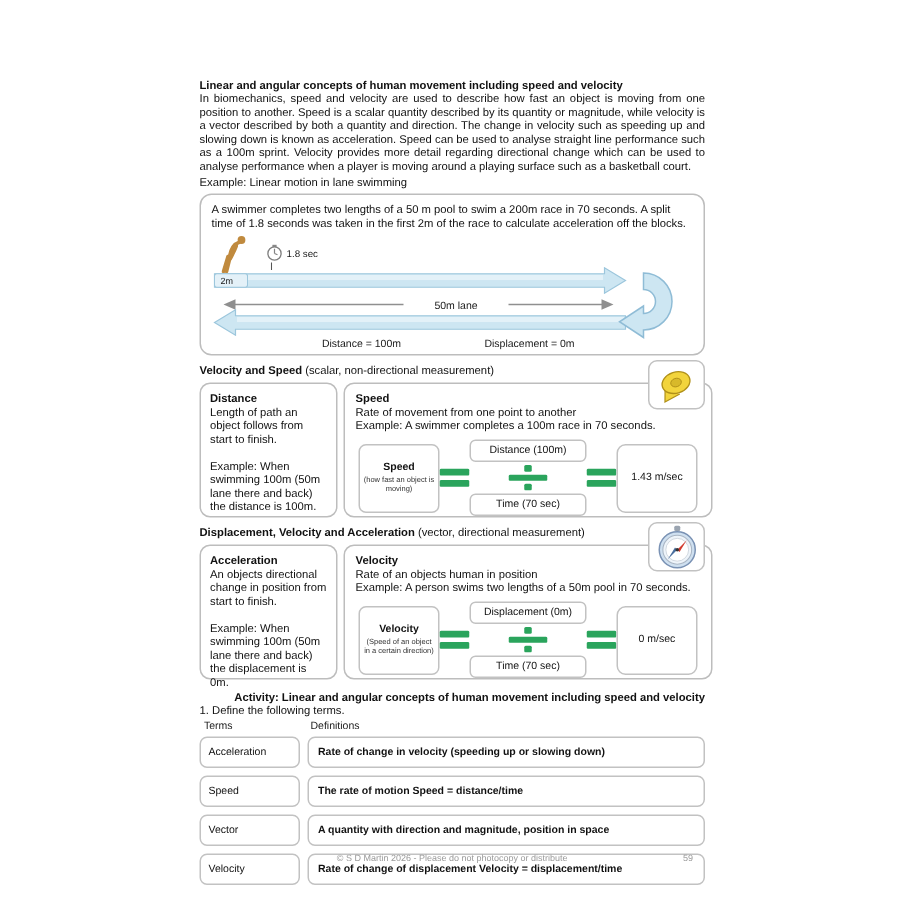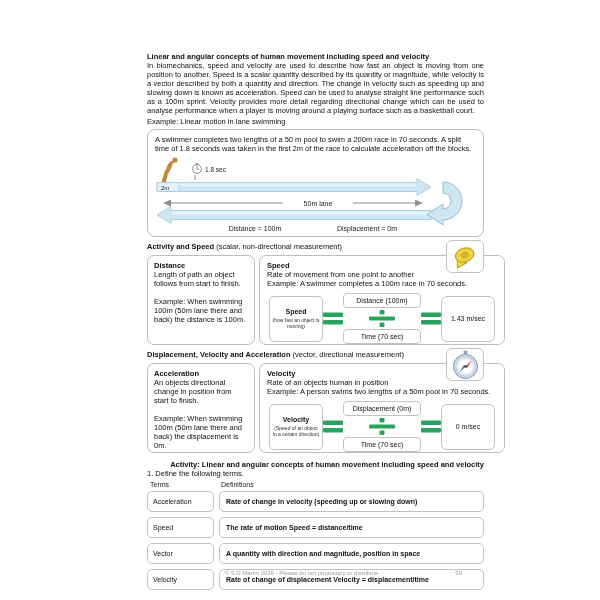--- a/index.html
+++ b/index.html
@@ -1,33 +1,33 @@
 <!DOCTYPE html>
 <html><head>
 <meta charset="utf-8">
 <style>
   * { margin:0; padding:0; box-sizing:border-box; }
   html,body { width:600px; height:600px; background:#ffffff; }
   body { font-family:"Liberation Sans", sans-serif; color:#111; position:relative; }
-  .content { position:absolute; left:147px; top:52px; width:337px; }
+  .content { position:absolute; left:133px; top:52px; width:337px; }
 
   .doc-title { font-size:7.5px; font-weight:bold; line-height:9px; }
   .intro { font-size:7.5px; line-height:9px; text-align:justify; }
   .example-label { font-size:7.5px; line-height:9px; margin-top:2px; }
 
   .example-box { border:1px solid #bdbdbd; border-radius:8px; padding:5px 7px 3px; margin-top:3px; }
   .example-desc { font-size:7.5px; line-height:9px; }
   .lane-svg { display:block; margin-top:2px; }
   .lane-svg text { font-family:"Liberation Sans", sans-serif; fill:#1a1a1a; }
 
   .section { position:relative; margin-top:5px; }
   .section-heading { font-size:7.5px; line-height:9px; margin-bottom:4px; }
   .cols { display:flex; gap:4px; }
   .box { border:1px solid #bdbdbd; border-radius:7px; background:#fff; }
-  .left-box { width:108px; height:90px; padding:5px 6px; font-size:7.5px; line-height:9px; flex:none; }
+  .left-box { width:92px; height:90px; padding:5px 6px; font-size:7.5px; line-height:9px; flex:none; }
   .right-box { flex:1; height:90px; padding:5px 7px; }
   .box-title { font-weight:bold; font-size:7.5px; line-height:9px; }
   .box-line { font-size:7.5px; line-height:9px; }
   .spacer { height:9px; }
 
   .formula { display:flex; align-items:center; justify-content:space-between; margin-top:5px; padding:0 2px; }
   .term-box { width:54px; height:46px; border:1px solid #c2c2c2; border-radius:5px;
               display:flex; flex-direction:column; align-items:center; justify-content:center; text-align:center; padding:2px; }
   .term-title { font-size:7px; font-weight:bold; line-height:8px; }
   .term-sub { font-size:5px; line-height:5.5px; color:#333; margin-top:2px; }
@@ -103,21 +103,21 @@
       <rect x="17" y="56.3" width="258" height="3.4" fill="#ffffff" opacity="0.45"></rect>
 
       <path d="M288,27 A19,19 0 0 1 288,65 L288,70 L272,59.5 L288,49 L288,54 A8,8 0 0 0 288,38 Z" fill="#cde6f2" stroke="#8fbcd6" stroke-width="1"></path>
 
       <text x="100" y="76" font-size="7" text-anchor="middle">Distance = 100m</text>
       <text x="212" y="76" font-size="7" text-anchor="middle">Displacement = 0m</text>
     </svg>
   </div>
 
   <div class="section">
-    <div class="section-heading"><b>Activity and Speed</b><span> (scalar, non-directional measurement)</span></div>
+    <div class="section-heading"><b>Velocity and Speed</b><span> (scalar, non-directional measurement)</span></div>
 
     <div class="icon-box">
       <svg width="30" height="26" viewBox="0 0 30 26">
         <g transform="rotate(-18 15 12)">
           <path d="M7,12 L4,21 L15,19" fill="#f2d43c" stroke="#b09018" stroke-width="0.8"></path>
           <ellipse cx="15" cy="11" rx="9.5" ry="7" fill="#f2d43c" stroke="#b09018" stroke-width="0.9"></ellipse>
           <ellipse cx="15" cy="11" rx="3.6" ry="2.8" fill="#d8b92a" stroke="#b09018" stroke-width="0.6"></ellipse>
         </g>
       </svg>
     </div>

